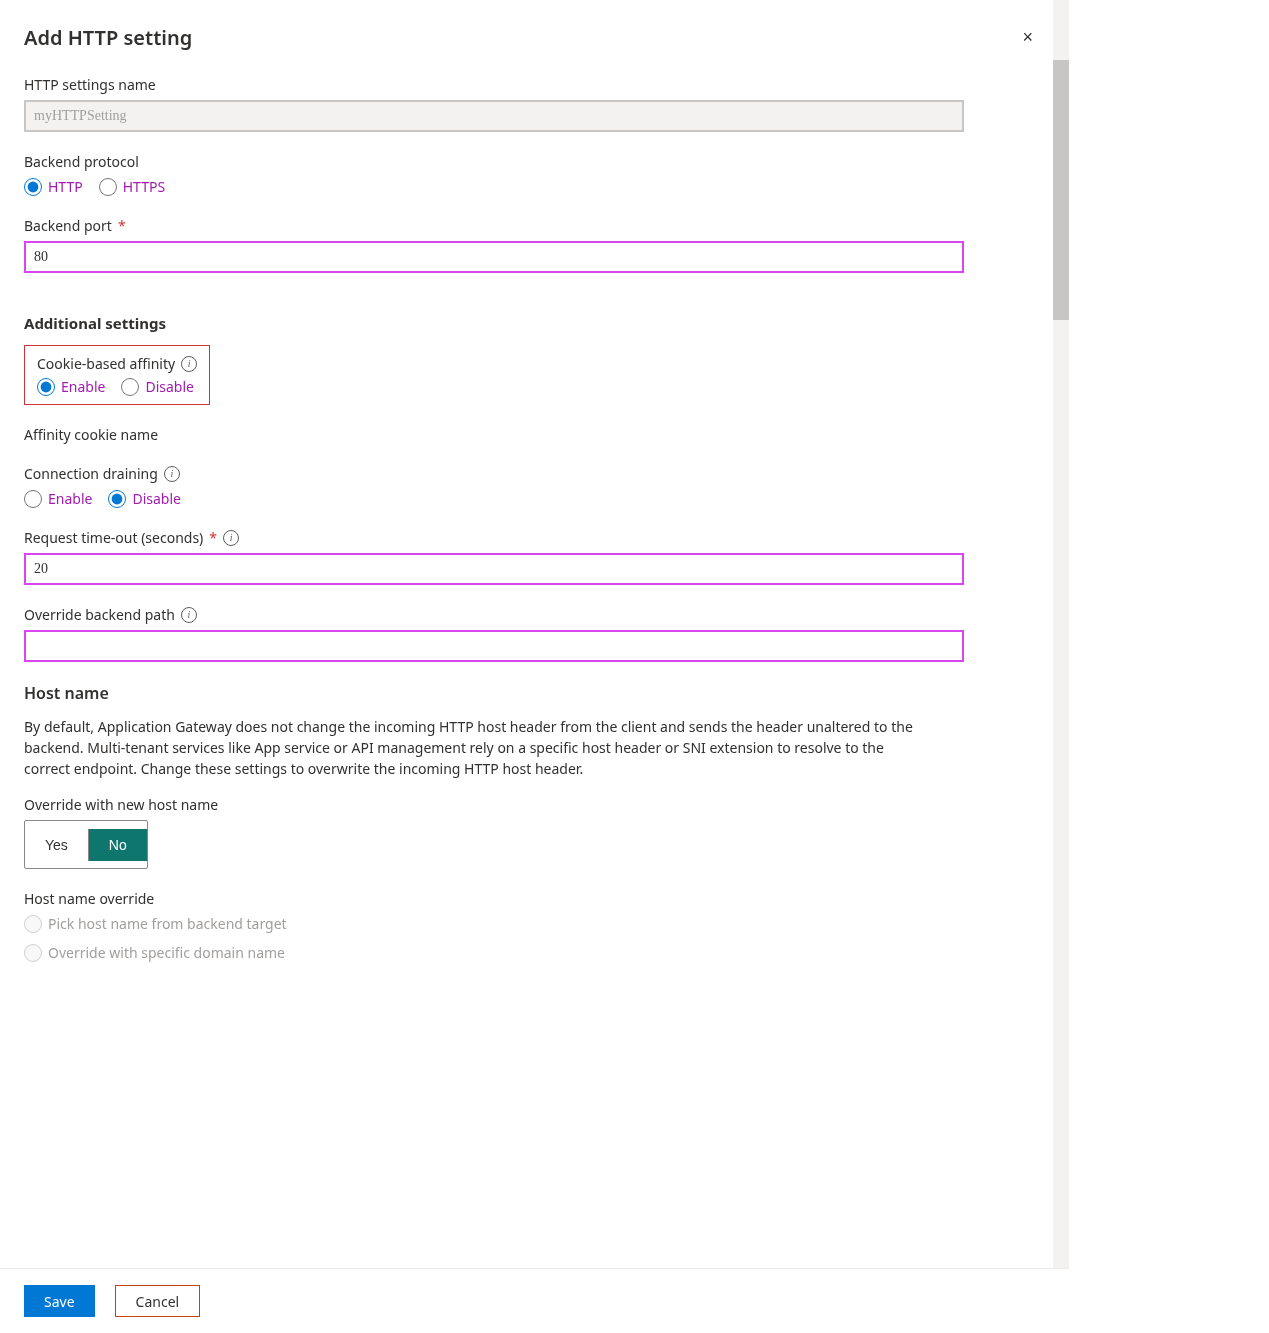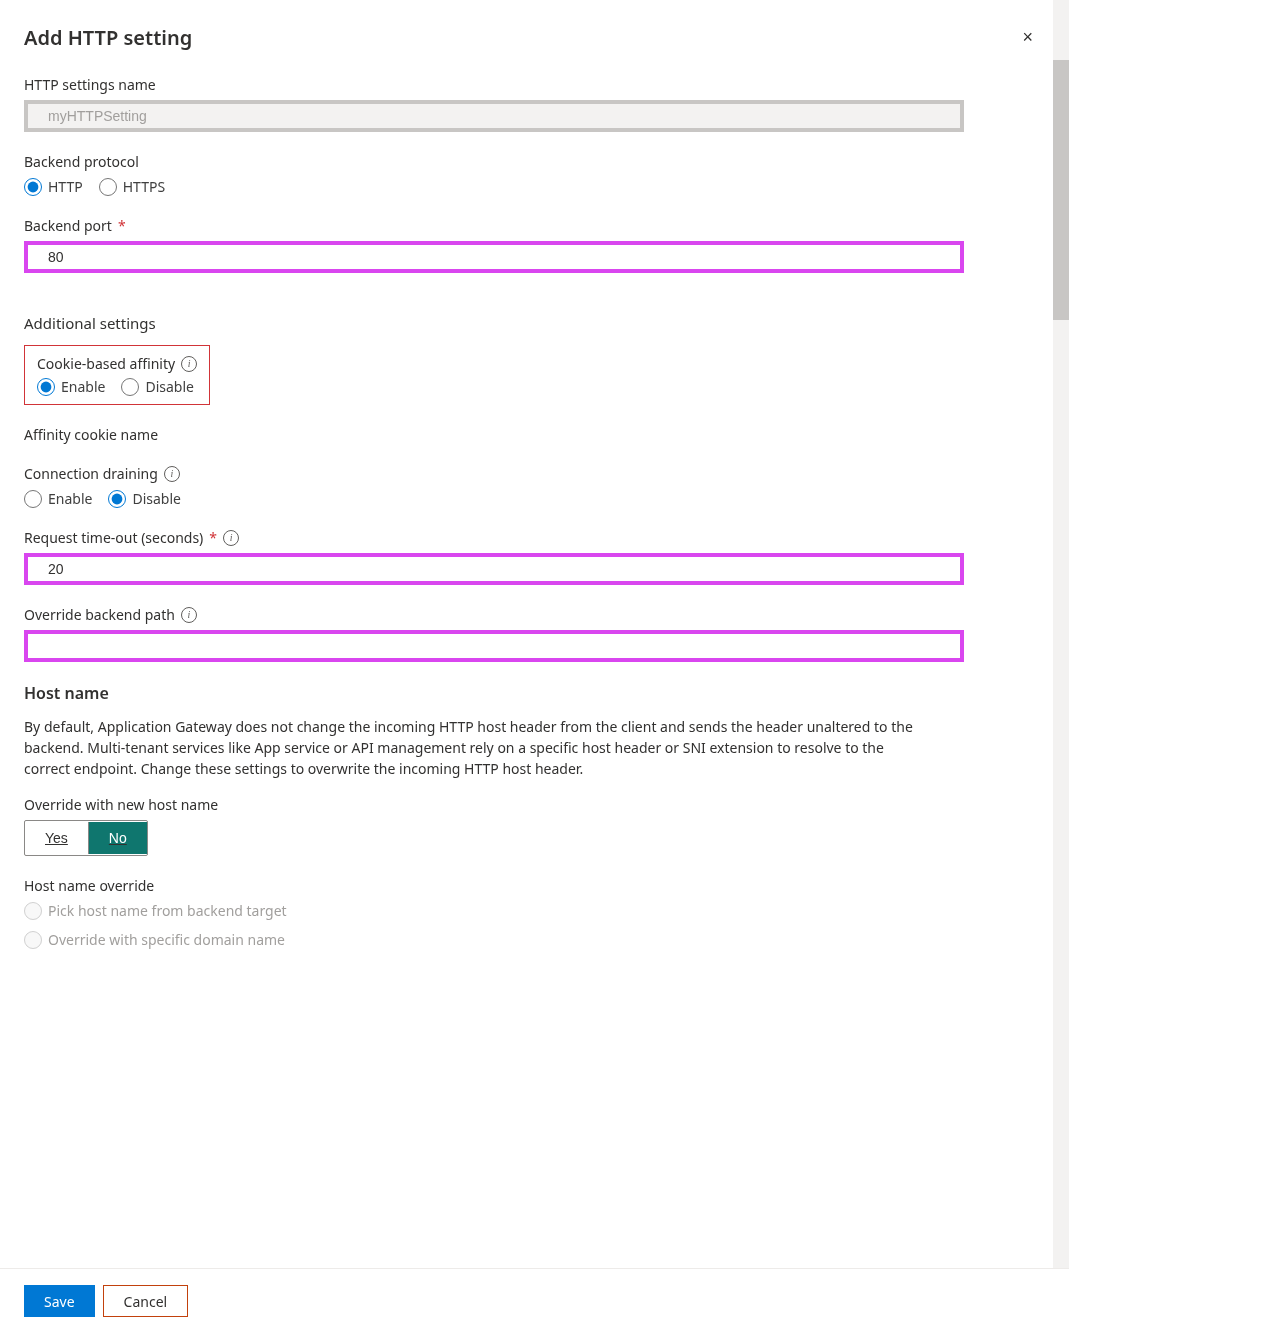--- a/index.html
+++ b/index.html
@@ -79,26 +79,27 @@
       border-radius: 50%;
       font-size: 10px;
       color: #605e5c;
       cursor: pointer;
       font-style: italic;
       font-family: serif;
     }
     .text-input {
       width: 940px;
       height: 32px;
-      border: 4px solid #d946ef;
-      padding: 0 20px;
+      border: 2px solid #d946ef;
+      padding: 0 8px;
       font-size: 14px;
       color: #323130;
       background: #fff;
       outline: none;
+      font-family: Liberation Serif, serif;
     }
     .text-input.disabled-input {
       background: #f3f2f1;
       color: #a19f9d;
       border-color: #c8c6c4;
     }
     .radio-group {
       display: flex;
       align-items: center;
       gap: 16px;
@@ -111,25 +112,25 @@
       cursor: pointer;
     }
     .radio-input {
       width: 18px;
       height: 18px;
       accent-color: #0078d4;
       cursor: pointer;
     }
     .radio-label {
       font-size: 14px;
-      color: #404040;
+      color: #a21caf;
     }
     .section-title {
       font-size: 15px;
-      font-weight: 400;
+      font-weight: 700;
       color: #323130;
       margin-bottom: 12px;
     }
     .affinity-box {
       border: 1.5px solid #d13438;
       padding: 8px 12px;
       display: inline-block;
       margin-bottom: 0;
     }
     .affinity-label-row {
@@ -152,22 +153,21 @@
       margin-bottom: 16px;
       max-width: 900px;
     }
     .toggle-group {
       display: flex;
       align-items: center;
       border: 1px solid #8a8886;
       border-radius: 2px;
       overflow: hidden;
       width: fit-content;
-      height: 36px;
-      text-decoration: underline;
+      height: 49px;
     }
     .toggle-btn {
       padding: 0 20px;
       height: 32px;
       border: none;
       background: #fff;
       font-size: 14px;
       color: #323130;
       cursor: pointer;
       display: flex;
@@ -187,21 +187,21 @@
       color: #a19f9d;
     }
     .footer {
       position: fixed;
       bottom: 0;
       left: 0;
       width: 1069px;
       background: #fff;
       padding: 16px 24px;
       display: flex;
-      gap: 8px;
+      gap: 20px;
       border-top: 1px solid #edebe9;
     }
     .btn-primary {
       background: #0078d4;
       color: #fff;
       border: none;
       height: 32px;
       padding: 0 20px;
       font-size: 14px;
       cursor: pointer;

